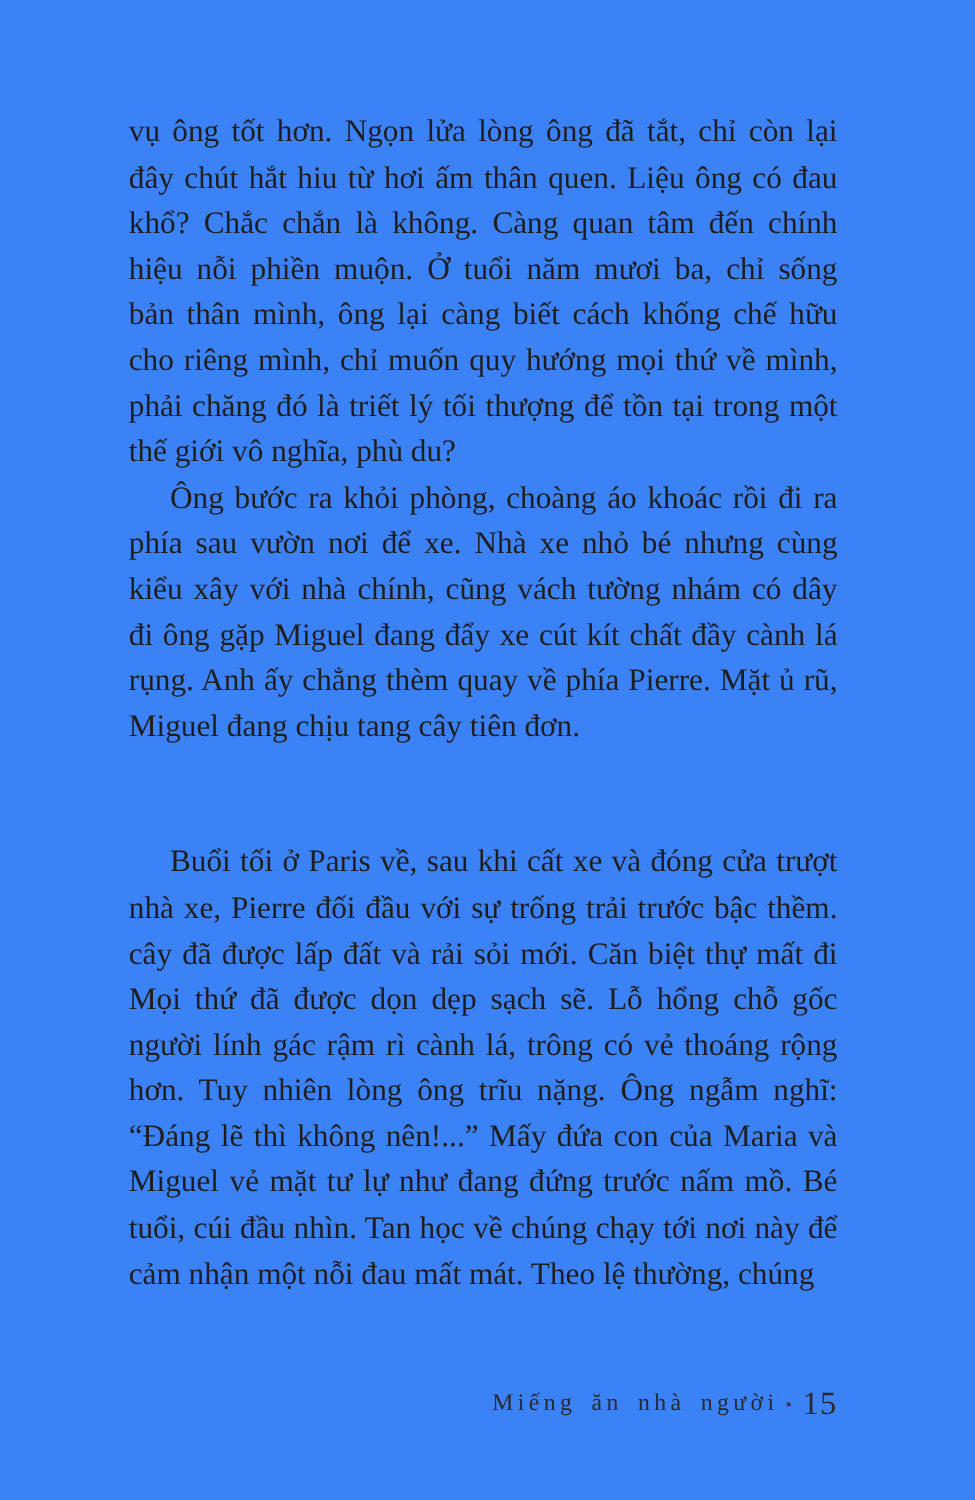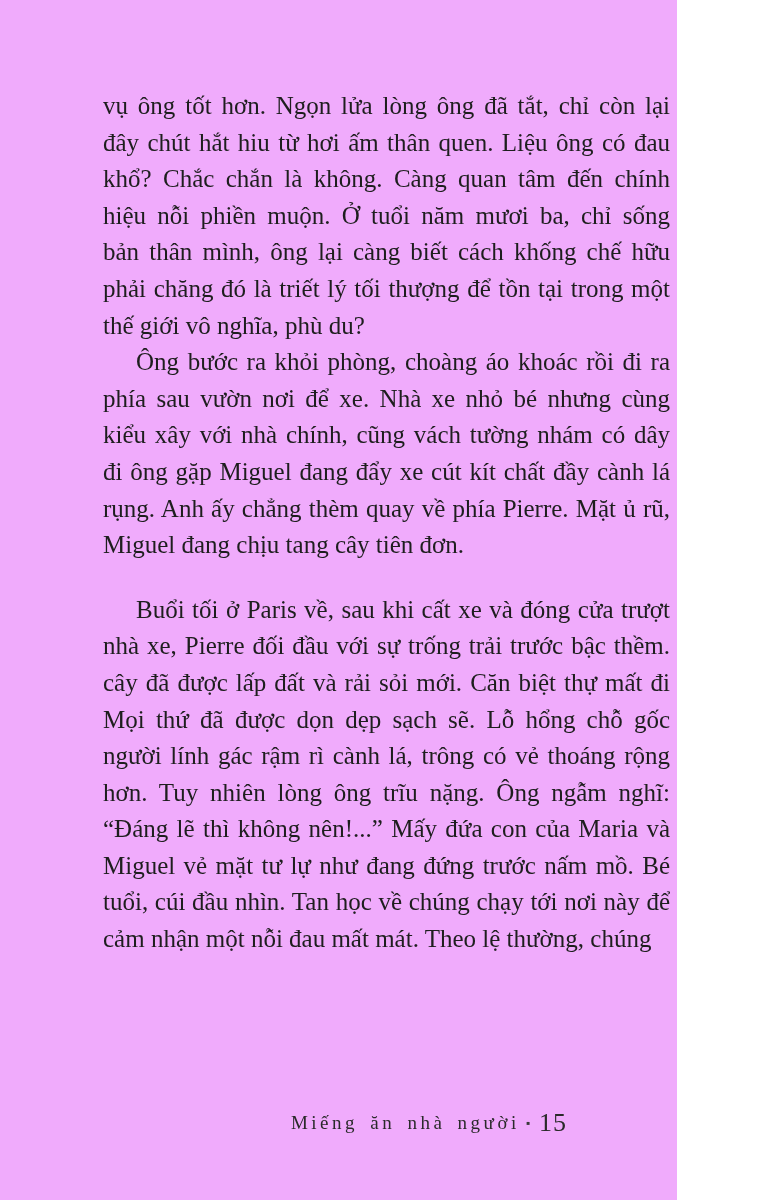--- a/index.html
+++ b/index.html
@@ -2,38 +2,38 @@
 <html><head>
 <meta charset="utf-8">
 <style>
   html, body {
     margin: 0;
     padding: 0;
     background: #ffffff;
   }
   .page {
     position: relative;
-    width: 677px;
+    width: 780px;
     height: 1200px;
-    background: #f0abfc;
+    background: #3b82f6;
     overflow: hidden;
     font-family: "Liberation Serif", "DejaVu Serif", serif;
     color: #1e1e1e;
   }
   .text-block {
     position: absolute;
     left: 103px;
     top: 88px;
     width: 567px;
   }
   .paragraph {
     margin: 0;
   }
   .paragraph.section-break {
-    margin-top: 28px;
+    margin-top: 72px;
   }
   .line {
     font-size: 25px;
     line-height: 36.6px;
     text-align: justify;
     text-align-last: justify;
     white-space: normal;
     color: #1e1e1e;
   }
   .line.endp {
@@ -72,20 +72,21 @@
 <div class="page">
 
   <main class="text-block">
 
     <div class="paragraph">
       <div class="line">vụ ông tốt hơn. Ngọn lửa lòng ông đã tắt, chỉ còn lại</div>
       <div class="line">đây chút hắt hiu từ hơi ấm thân quen. Liệu ông có đau</div>
       <div class="line">khổ? Chắc chắn là không. Càng quan tâm đến chính</div>
       <div class="line">hiệu nỗi phiền muộn. Ở tuổi năm mươi ba, chỉ sống</div>
       <div class="line">bản thân mình, ông lại càng biết cách khống chế hữu</div>
+      <div class="line">cho riêng mình, chỉ muốn quy hướng mọi thứ về mình,</div>
       <div class="line">phải chăng đó là triết lý tối thượng để tồn tại trong một</div>
       <div class="line endp">thế giới vô nghĩa, phù du?</div>
     </div>
 
     <div class="paragraph">
       <div class="line indent">Ông bước ra khỏi phòng, choàng áo khoác rồi đi ra</div>
       <div class="line">phía sau vườn nơi để xe. Nhà xe nhỏ bé nhưng cùng</div>
       <div class="line">kiểu xây với nhà chính, cũng vách tường nhám có dây</div>
       <div class="line">đi ông gặp Miguel đang đẩy xe cút kít chất đầy cành lá</div>
       <div class="line">rụng. Anh ấy chẳng thèm quay về phía Pierre. Mặt ủ rũ,</div>

